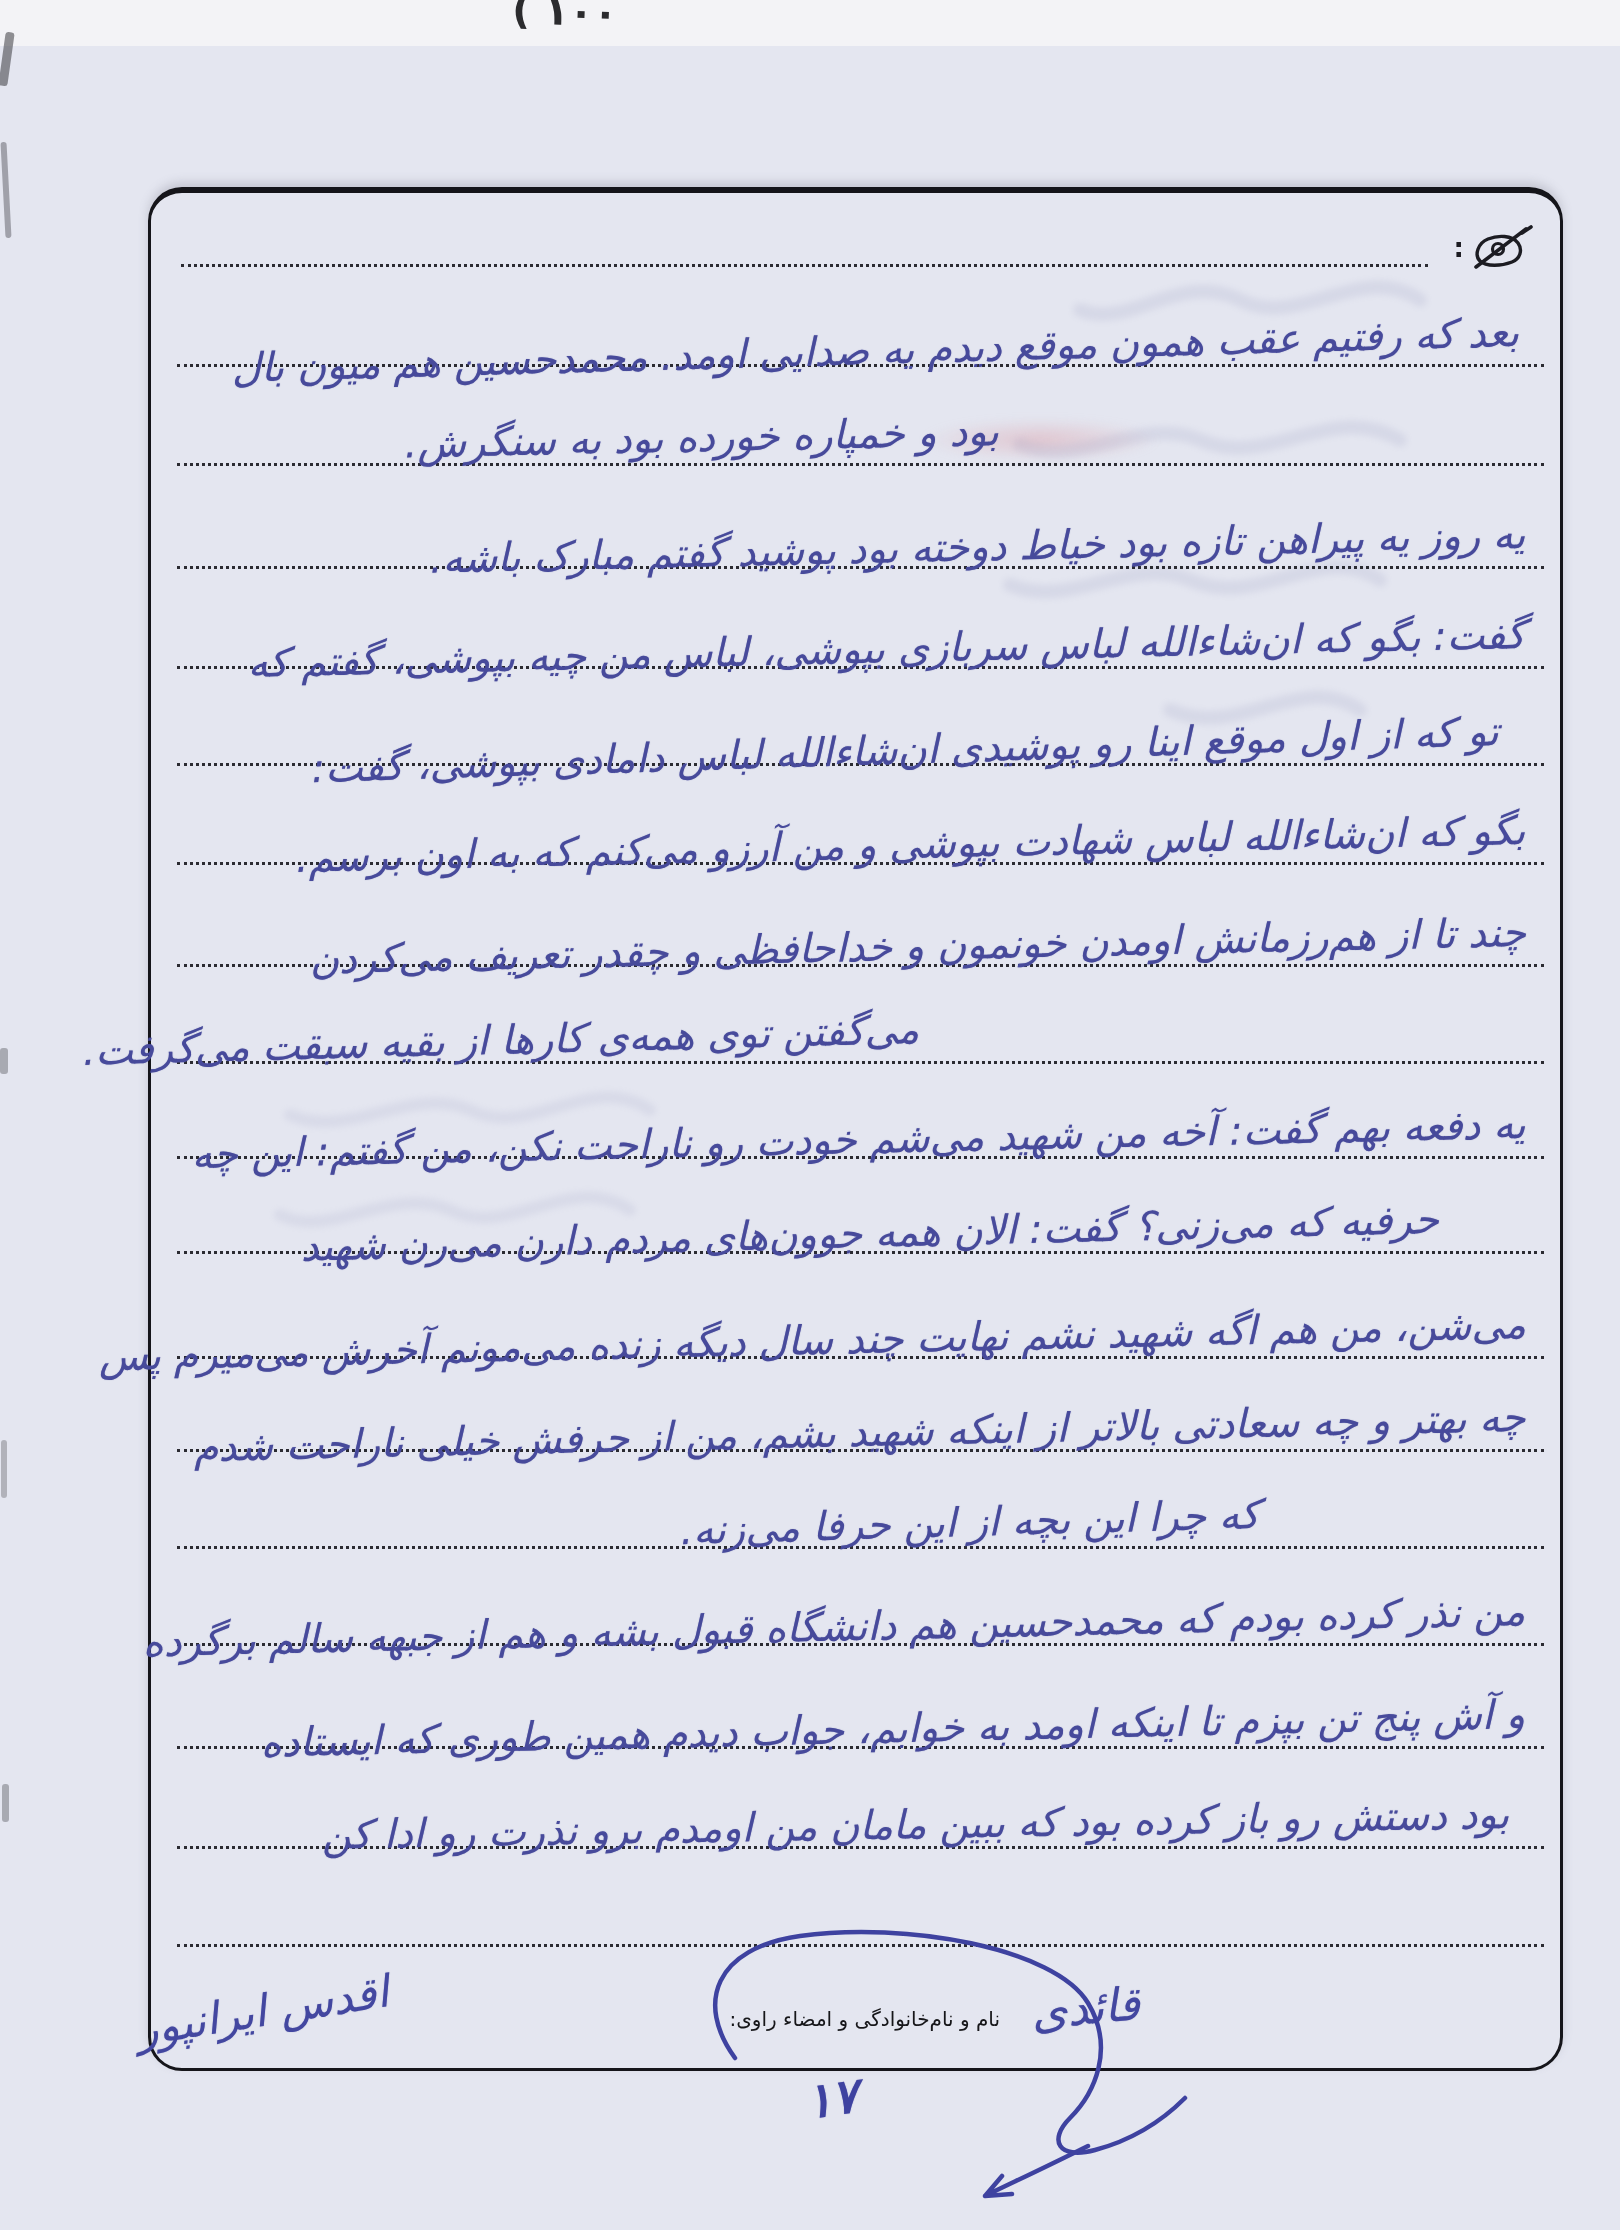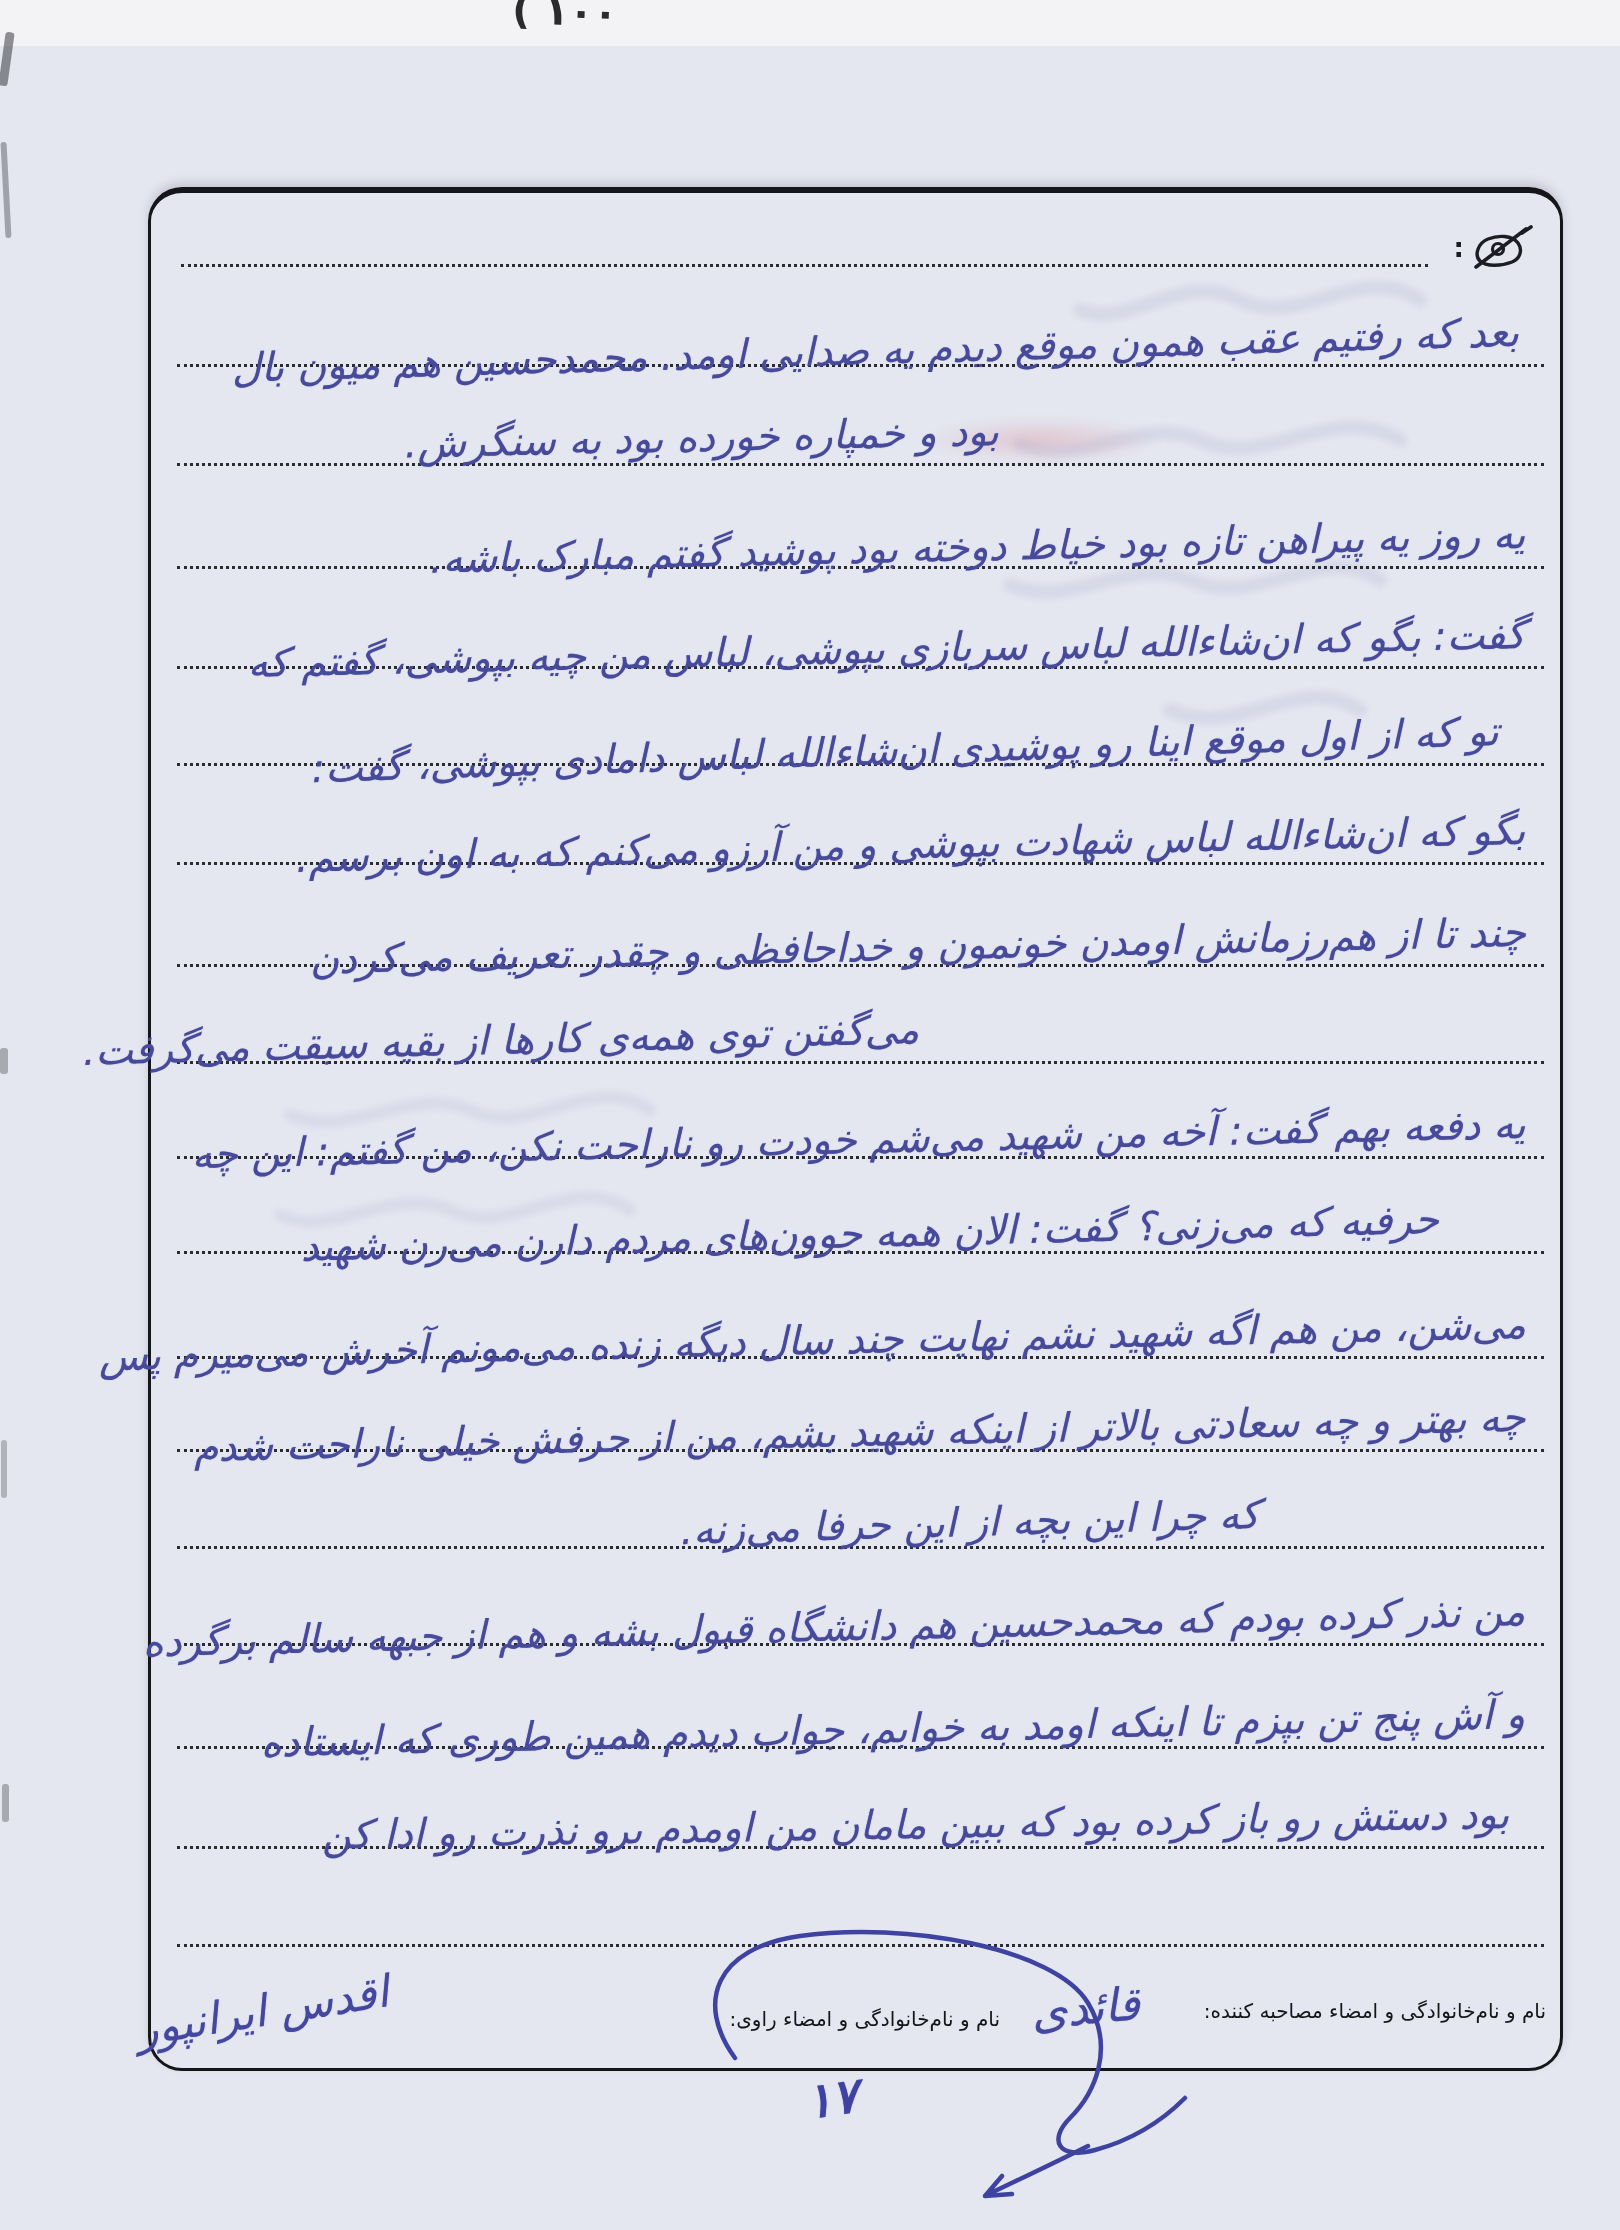--- a/index.html
+++ b/index.html
@@ -155,21 +155,20 @@
         <div class="hw-line" style="right: 300px; top: 1273px; transform: rotate(-1.6deg);">که چرا این بچه از این حرفا می‌زنه.</div>
         <div class="rule" style="top: 1450px; right: 16px; left: 26px;"></div>
         <div class="hw-line" style="right: 34px; top: 1370px; transform: rotate(-1.3deg);">من نذر کرده بودم که محمدحسین هم دانشگاه قبول بشه و هم از جبهه سالم برگرده</div>
         <div class="rule" style="top: 1553px; right: 16px; left: 26px;"></div>
         <div class="hw-line" style="right: 34px; top: 1473px; transform: rotate(-1.3deg);">و آش پنج تن بپزم تا اینکه اومد به خوابم، جواب دیدم همین طوری که ایستاده</div>
         <div class="rule" style="top: 1653px; right: 16px; left: 26px;"></div>
         <div class="hw-line" style="right: 50px; top: 1573px; transform: rotate(-1deg);">بود دستش رو باز کرده بود که ببین مامان من اومدم برو نذرت رو ادا کن</div>
         <div class="rule" style="top: 1751px; right: 16px; left: 26px;"></div>
       </div>
 
-    <div class="footer-label lbl-interviewer">نام و نام‌خانوادگی و امضاء مصاحبه کننده:</div>
     <div class="hw-name name-interviewer">قائدی</div>
     <div class="footer-label lbl-narrator">نام و نام‌خانوادگی و امضاء راوی:</div>
     <div class="hw-name name-narrator">اقدس ایرانپور</div>
   </div>
 
   <svg class="signature-svg" viewBox="0 0 580 320">
     <path d="M95,150 C55,95 75,40 160,28 C265,13 415,40 448,95 C475,140 455,185 430,210 C408,232 418,252 455,242 C500,230 530,205 545,190" fill="none" stroke="#3e42a0" stroke-width="4.5" stroke-linecap="round"></path>
     <path d="M448,238 C400,262 365,278 345,288 L362,268 M345,288 L372,286" fill="none" stroke="#3e42a0" stroke-width="4.5" stroke-linecap="round" stroke-linejoin="round"></path>
   </svg>
   <div class="sig-number">۱۷</div>

